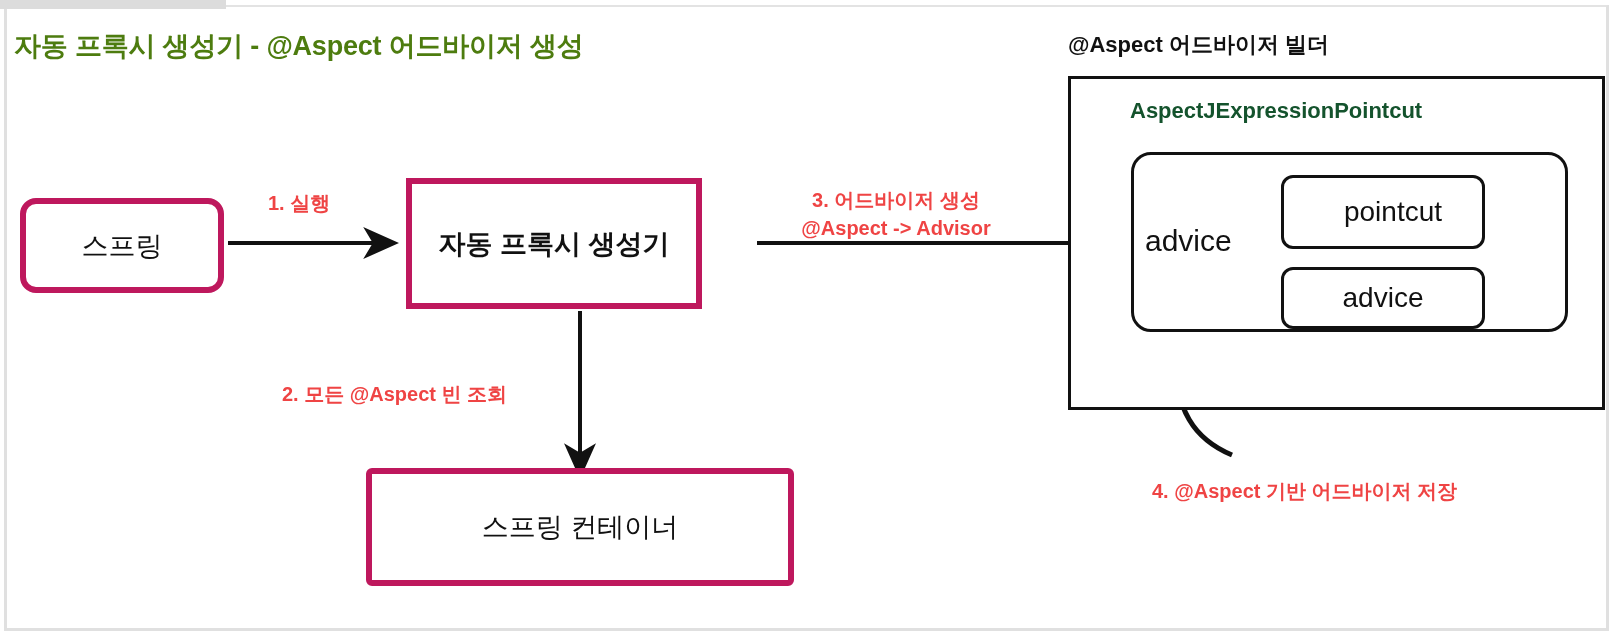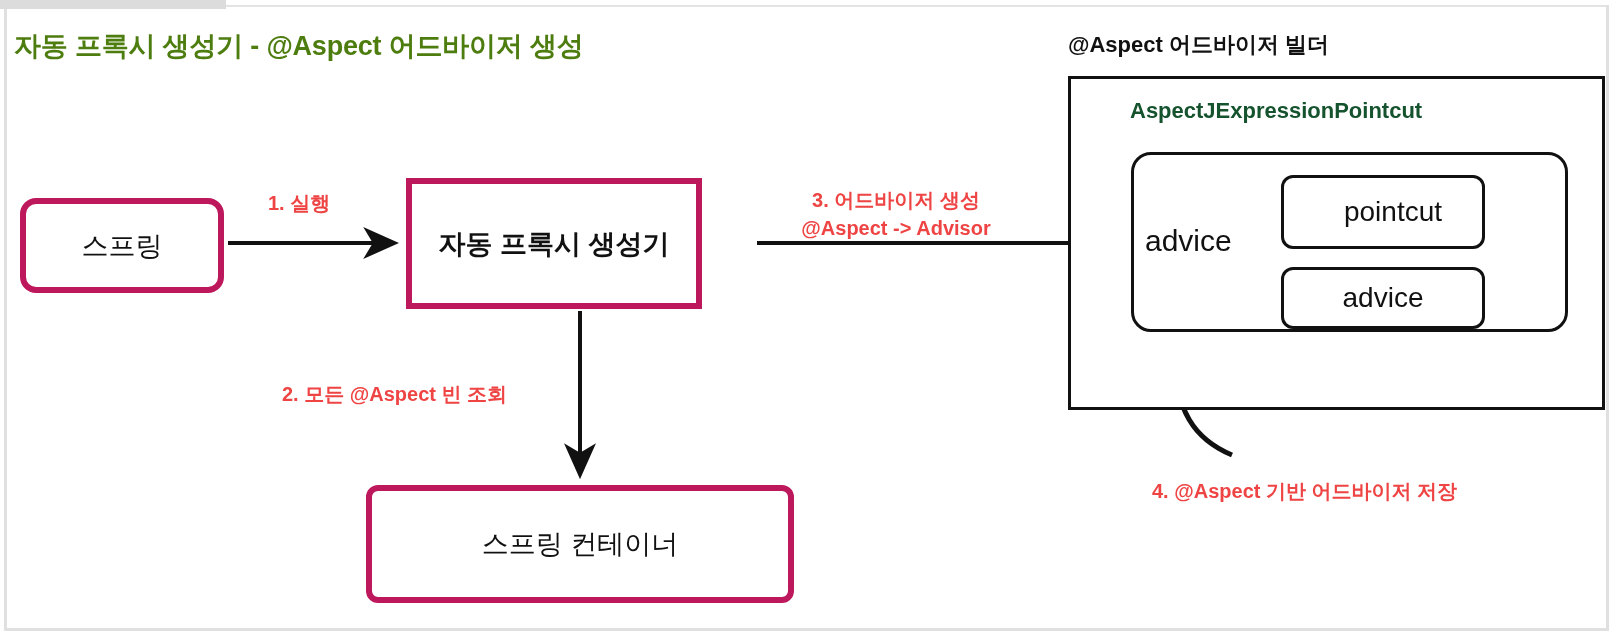--- a/index.html
+++ b/index.html
@@ -83,22 +83,22 @@
 
   #node-spring {
     left: 20px;  top: 198px;  width: 204px; height: 95px;
     font-size: 27px;
   }
   #node-autoproxy {
     left: 406px; top: 178px; width: 296px; height: 131px;
     font-size: 27px; font-weight: bold;
   }
   #node-container {
-    left: 366px; top: 485px; width: 428px; height: 118px;
-    font-size: 27px; border-radius: 12px;
+    left: 366px; top: 468px; width: 428px; height: 118px;
+    font-size: 27px; border-radius: 6px;
   }
 
   
   #builder-panel {
     position: absolute;
     left: 1068px; top: 76px;
     width: 537px; height: 334px;
     border: 3px solid #111111;
     box-sizing: border-box;
     background: #ffffff;

